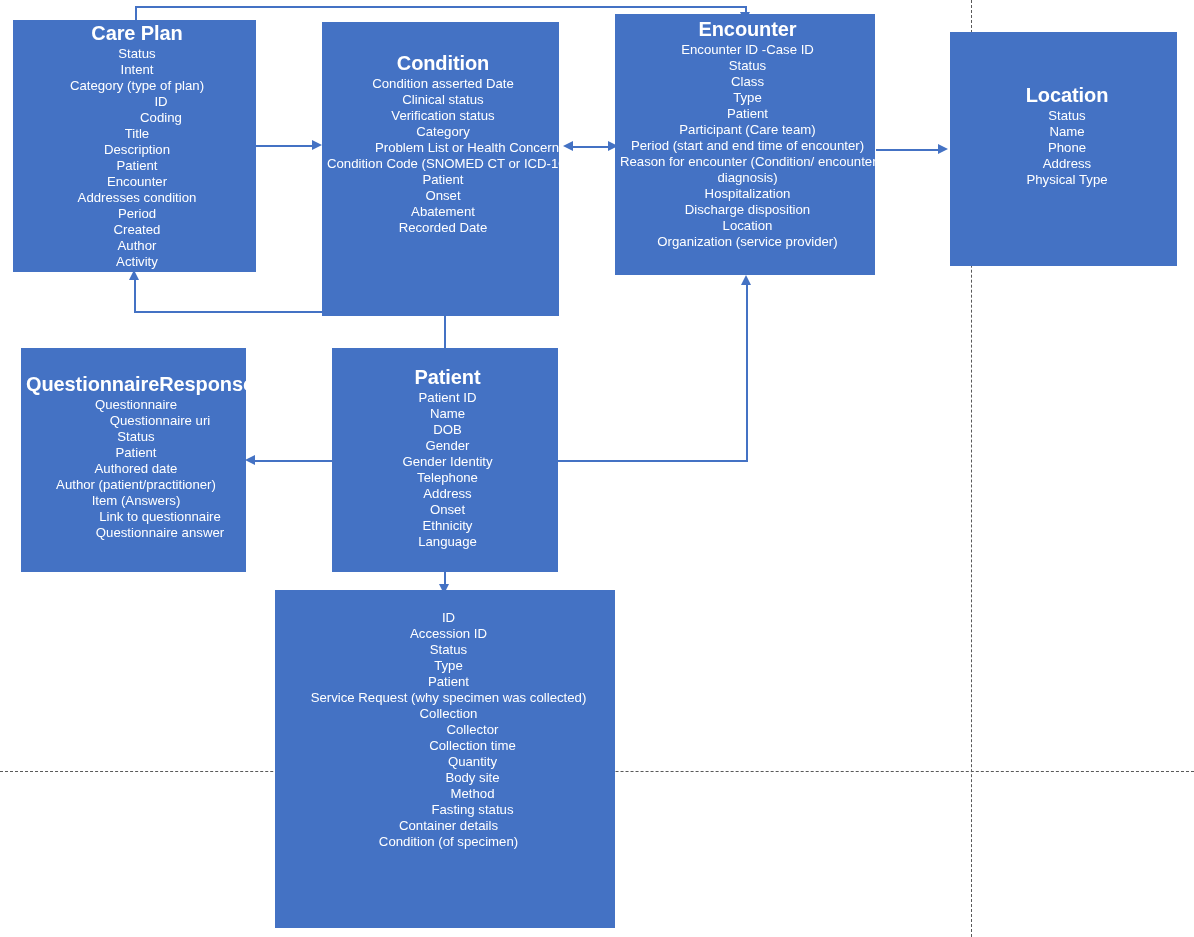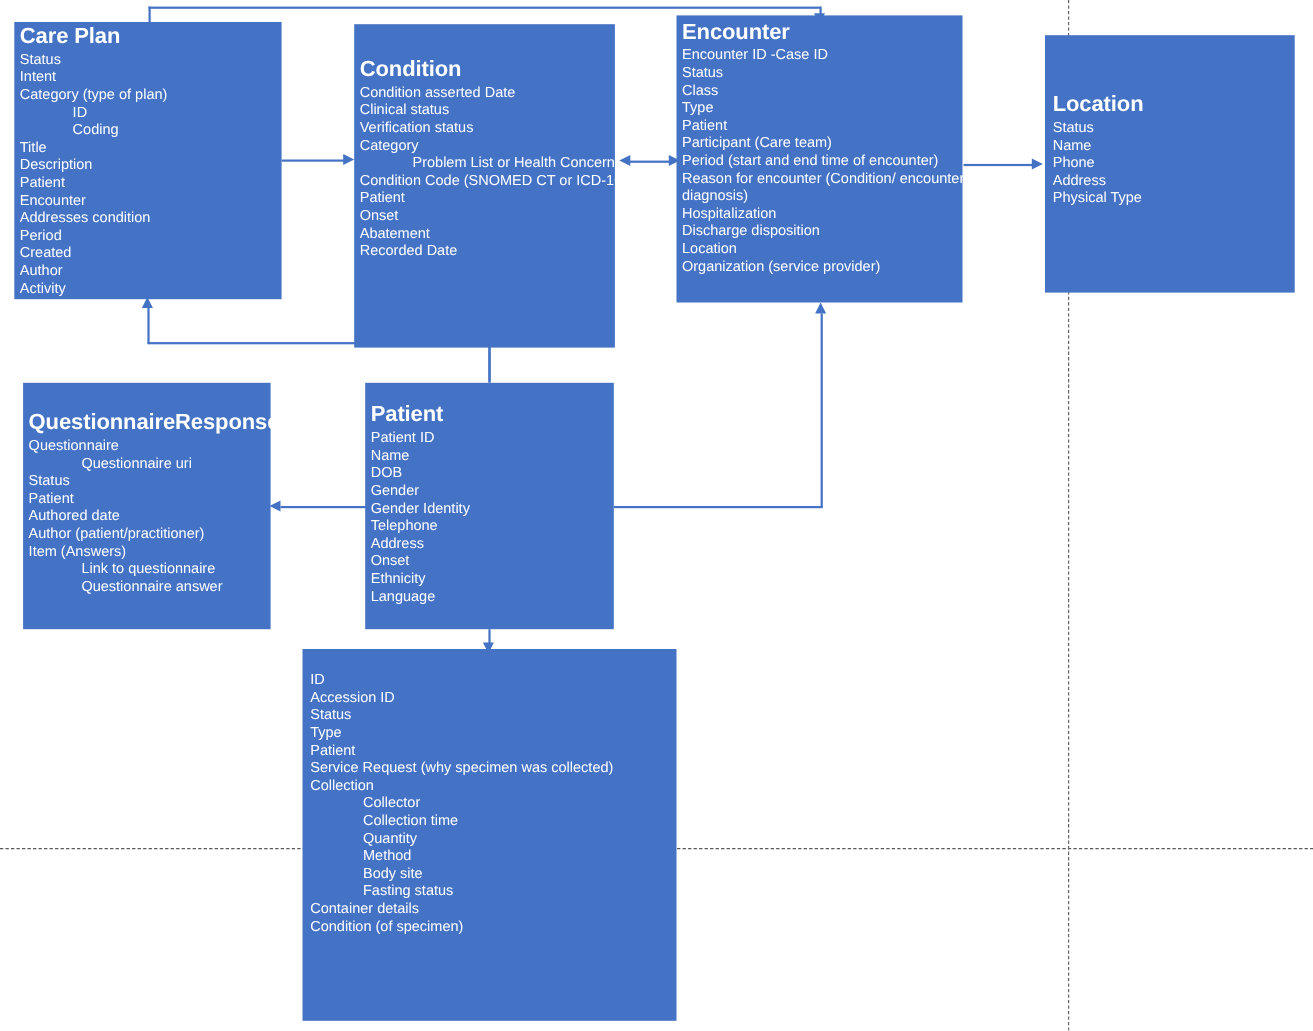--- a/index.html
+++ b/index.html
@@ -9,20 +9,21 @@
   }
   body {
     font-family: "Liberation Sans", sans-serif;
   }
   #canvas {
     position: relative;
     width: 1194px;
     height: 937px;
     background: #ffffff;
     overflow: hidden;
+    text-align: center;
   }
 
   
   .pagebreak-v {
     position: absolute;
     top: 0;
     bottom: 0;
     width: 0;
     border-left: 1px dashed #595959;
     z-index: 1;
@@ -258,22 +259,22 @@
         <li>ID</li>
         <li>Accession ID</li>
         <li>Status</li>
         <li>Type</li>
         <li>Patient</li>
         <li>Service Request (why specimen was collected)</li>
         <li>Collection</li>
         <li class="indent">Collector</li>
         <li class="indent">Collection time</li>
         <li class="indent">Quantity</li>
+        <li class="indent">Body site</li>
         <li class="indent">Method</li>
-        <li class="indent">Body site</li>
         <li class="indent">Fasting status</li>
         <li>Container details</li>
         <li>Condition (of specimen)</li>
       </ul>
     </div>
   </div>
 
 </div>
 
 </body></html>

